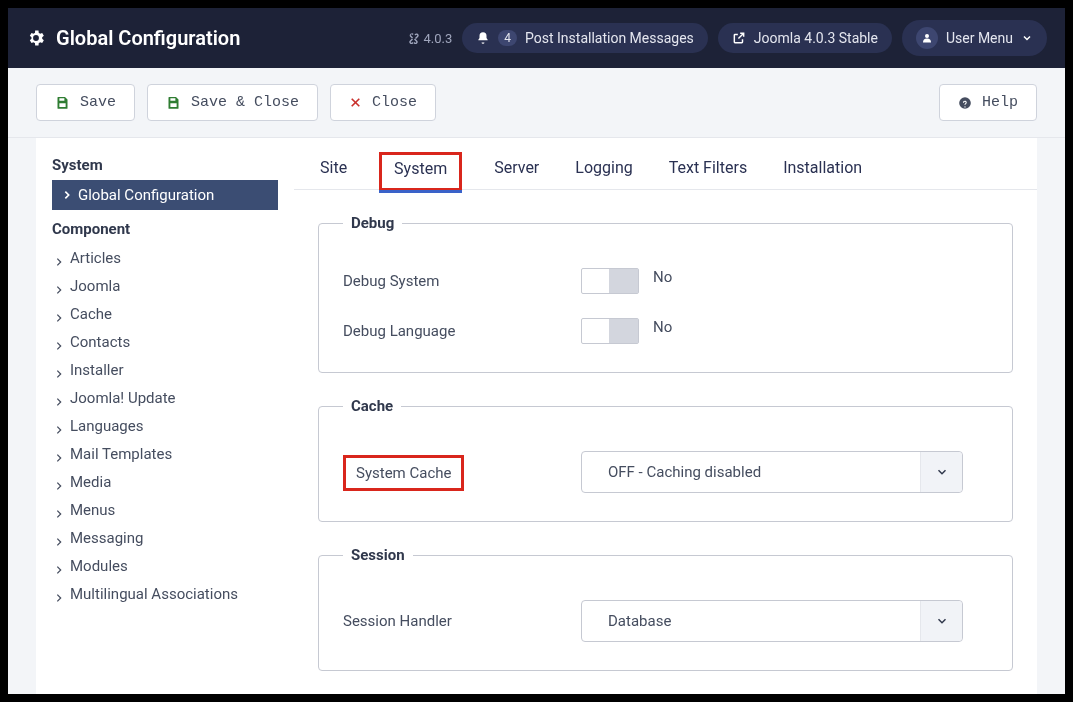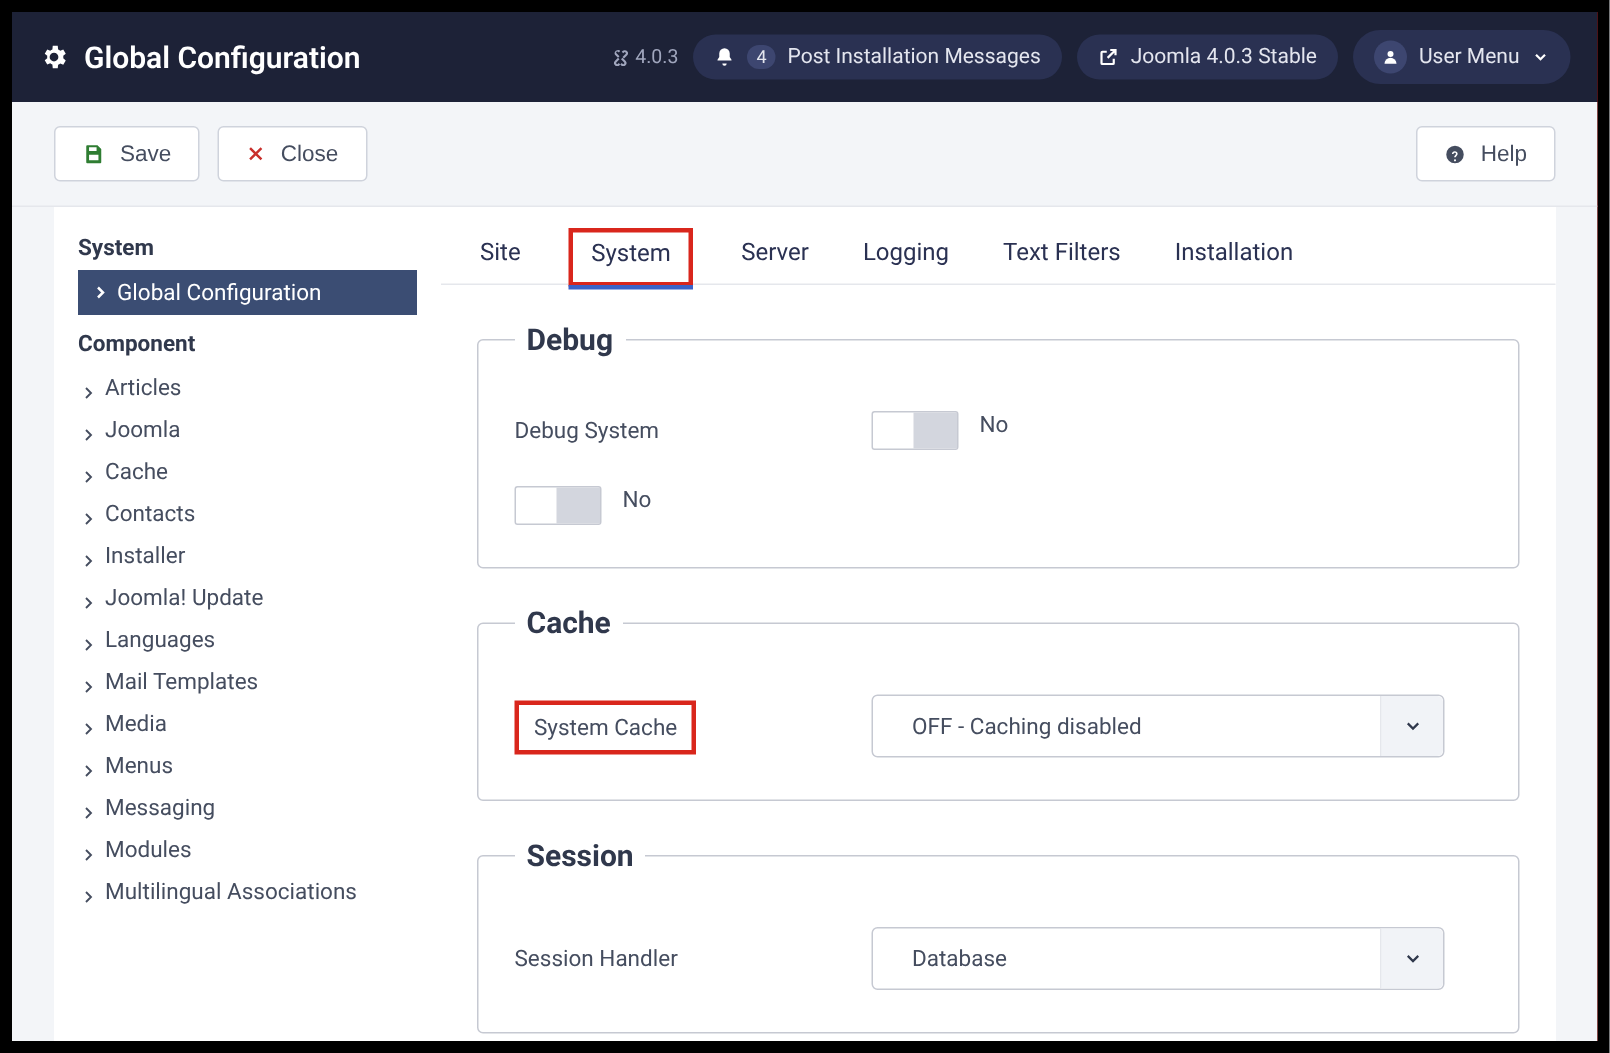--- a/index.html
+++ b/index.html
@@ -4,21 +4,21 @@
 <style>
   * { box-sizing: border-box; margin: 0; padding: 0; }
   body {
     font-family: -apple-system, BlinkMacSystemFont, "Segoe UI", Roboto, Arial, sans-serif;
     background: #000;
     width: 1073px;
     height: 702px;
     overflow: hidden;
   }
   .app {
-    background: #b91c1c;
+    background: #0369a1;
     width: 1057px;
     height: 686px;
     margin: 8px;
     display: flex;
     flex-direction: column;
     overflow: hidden;
   }
   
   .topbar {
     background: #1d2237;
@@ -64,20 +64,21 @@
     background: #fff;
     border: 1px solid #cfd3dc;
     border-radius: 4px;
     padding: 9px 18px;
     font-size: 15px;
     color: #454d5f;
     display: inline-flex;
     align-items: center;
     gap: 10px;
     cursor: pointer;
+    font-family: Liberation Mono, monospace;
   }
   .btn .ic { display:inline-flex; }
   .toolbar .grow { flex:1; }
   
   .main {
     display: flex;
     flex: 1;
     background: #f3f5f8;
     overflow: hidden;
   }
@@ -137,21 +138,21 @@
     left:-3px; right:-3px; bottom:-5px; height:3px;
     background:#3a62c9;
   }
   .settings { padding: 24px; }
   fieldset {
     border: 1px solid #c6c9d2;
     border-radius: 4px;
     padding: 24px 24px 20px;
     margin-bottom: 24px;
   }
-  legend { padding: 0 8px; font-weight: 700; color: #30384c; font-size: 20px; }
+  legend { padding: 0 8px; font-weight: 700; color: #30384c; font-size: 15px; }
   .row { display: flex; align-items: center; margin: 12px 0 24px; }
   .row:last-child { margin-bottom: 8px; }
   .row .lbl { width: 238px; color: #454d5f; font-size: 15px; }
   .row .lbl.boxed { border: 3px solid #d9261c; padding: 6px 10px; width:auto; }
   .row .ctl { flex:1; display:flex; gap:14px;}
   .switch {
     width: 58px; height: 26px; background: #fff; border:1px solid #c6c9d2; border-radius:2px;
     position: relative; display:inline-block; cursor:pointer;
   }
   .switch .knob {
@@ -227,20 +228,28 @@
   </div>
 
   <div class="toolbar">
     <button class="btn">
       <span class="ic">
         <svg width="15" height="15" viewBox="0 0 24 24" fill="#2f7d32">
             <path d="M5 3h11l4 4v14a1 1 0 01-1 1H5a1 1 0 01-1-1V4a1 1 0 011-1zm2 2v4h8V5zm0 8v6h10v-6z"></path>
           </svg>
       </span>
       <span>Save</span>
+    </button>
+    <button class="btn">
+      <span class="ic">
+        <svg width="15" height="15" viewBox="0 0 24 24" fill="#2f7d32">
+            <path d="M5 3h11l4 4v14a1 1 0 01-1 1H5a1 1 0 01-1-1V4a1 1 0 011-1zm2 2v4h8V5zm0 8v6h10v-6z"></path>
+          </svg>
+      </span>
+      <span>Save &amp; Close</span>
     </button>
     <button class="btn">
       <span class="ic">
         <svg width="13" height="13" viewBox="0 0 24 24" fill="none" stroke="#c9302c" stroke-width="3">
             <path d="M5 5l14 14M19 5L5 19"></path>
           </svg>
       </span>
       <span>Close</span>
     </button>
     <div class="grow"></div>
@@ -391,20 +400,21 @@
           <div class="row">
             <div class="lbl">Debug System</div>
             <div class="ctl">
               <span class="switch">
                   <span class="knob"></span>
                 </span>
               <span class="switch-label">No</span>
             </div>
           </div>
           <div class="row">
+            <div class="lbl">Debug Language</div>
             <div class="ctl">
               <span class="switch">
                   <span class="knob"></span>
                 </span>
               <span class="switch-label">No</span>
             </div>
           </div>
         </fieldset>
 
         <fieldset>

